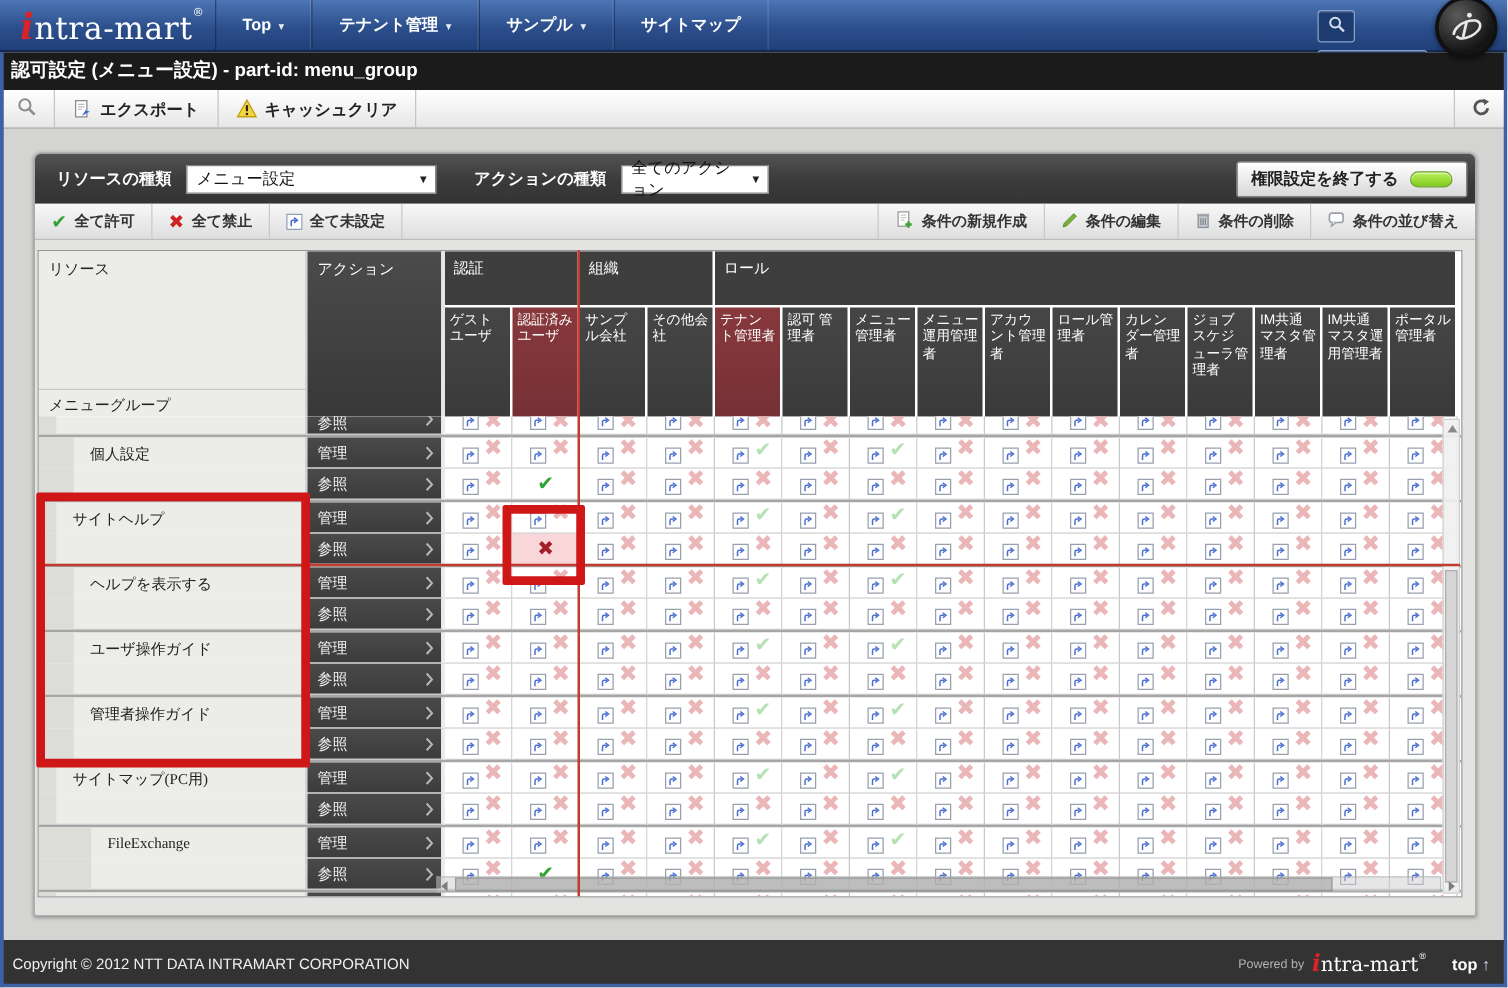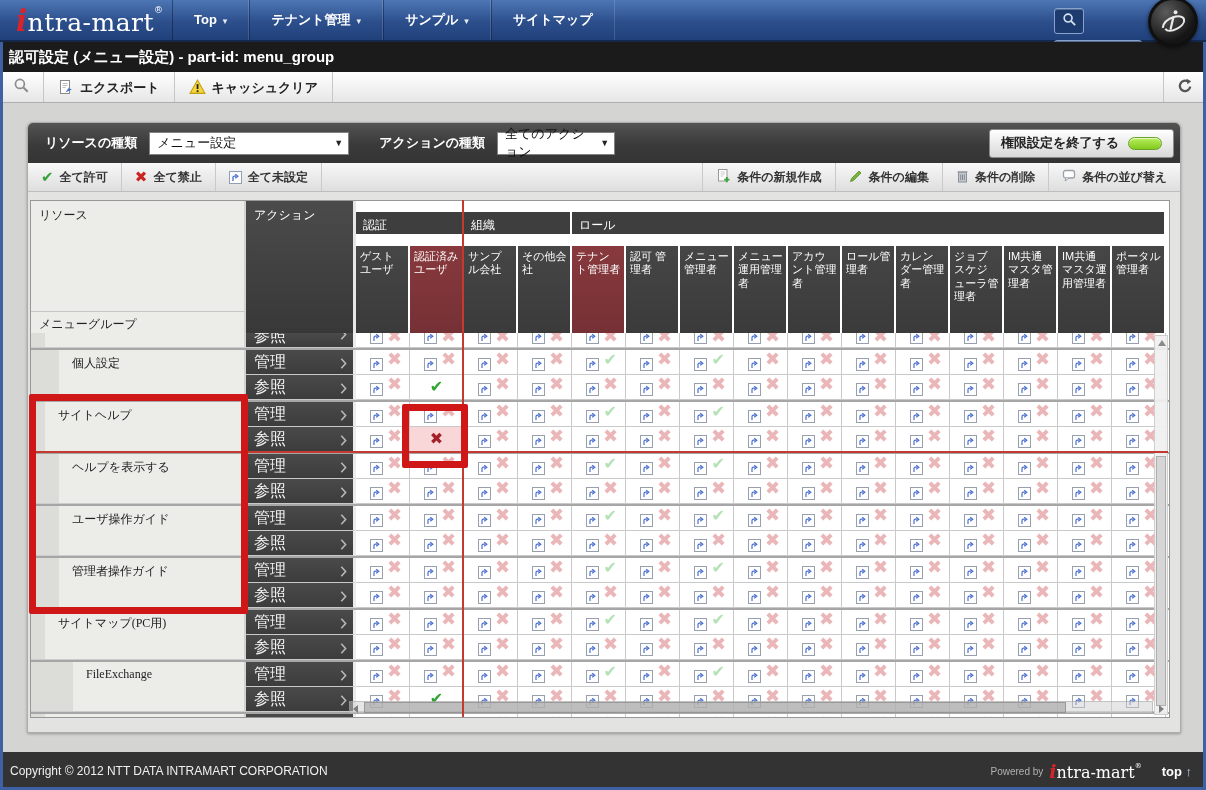--- a/index.html
+++ b/index.html
@@ -68,37 +68,37 @@
   .tbl{position:absolute;left:2px;top:77px;width:1140px;height:518px;box-sizing:border-box;
        border:1px solid #979797;background:#fff;overflow:hidden;}
   .th-res{position:absolute;left:0;top:0;width:215px;height:132px;background:#ecece9;
           border-right:2px solid #d2d2d2;box-sizing:border-box;}
   .th-res .hlbl{font-size:12px;color:#222;padding:6px 0 0 8px;}
   .menugroup{position:absolute;left:0;right:0;bottom:0;height:22px;border-top:1px solid #c6c6c6;
              font-size:12px;color:#222;padding:4px 0 0 8px;box-sizing:border-box;}
   .th-act{position:absolute;left:215px;top:0;width:110px;height:132px;box-sizing:border-box;
           background:linear-gradient(#4b4b4b,#383838);border-right:3px solid #e6e6e6;color:#fff;font-size:12px;padding:6px 8px;}
   .th-cols{position:absolute;left:325px;top:0;width:812px;height:132px;}
-  .group-row{display:flex;gap:2px;height:43px;align-items:center;}
+  .group-row{display:flex;gap:2px;height:43px;}
   .th-group{background:#3e3e3e;color:#fff;font-size:12px;padding:5px 0 0 7px;box-sizing:border-box;}
   .col-row{display:flex;gap:2px;height:104px;margin-top:2px;}
   .th-col{width:52px;box-sizing:border-box;background:linear-gradient(#464646,#383838);color:#fff;
           font-size:11px;line-height:1.22;padding:4px 3px 0 4px;position:relative;word-break:break-all;cursor:pointer;}
   .th-col.hl{background:linear-gradient(#88393d,#722f34);}
   .th-col .chev{position:absolute;bottom:3px;left:0;right:0;text-align:center;}
   .tb-body{position:absolute;left:0;top:132px;right:0;bottom:0;overflow:hidden;}
   .line{display:flex;height:25px;}
   .line.gs{border-top:2px solid #a6a6a6;}
   .line.pt{height:15px;}
   .res{width:215px;box-sizing:border-box;background:#ecece9;border-right:2px solid #d2d2d2;display:flex;position:relative;font-family:Liberation Serif, serif;}
   .res .strip{background:#dcdcd9;height:100%;}
   .res .rlabel{font-size:12px;color:#222;padding:5px 0 0 13px;white-space:nowrap;}
   .line.rlast .res{border-bottom:1px solid #cccccc;}
   .act{width:110px;box-sizing:border-box;background:linear-gradient(#4a4a4a,#3c3c3c);border-right:3px solid #ececec;
-       border-bottom:1px solid #c9c9c9;color:#f2f2f2;font-size:16px;display:flex;align-items:center;
+       border-bottom:1px solid #c9c9c9;color:#f2f2f2;font-size:12px;display:flex;align-items:center;
        padding-left:8px;position:relative;cursor:pointer;}
   .pt .act{align-items:flex-end;padding-bottom:0;}
   .act .achev{position:absolute;right:6px;top:6px;}
   .pt .act .achev{top:auto;bottom:2px;}
   .cell{width:54px;box-sizing:border-box;border-right:1px solid #c9c9c9;border-bottom:1px solid #c9c9c9;
         background:#fff;position:relative;overflow:hidden;cursor:pointer;}
   .cell.dhl{background:#f9d7d9;}
   .sq{position:absolute;left:14px;bottom:3px;width:13px;height:13px;background:#fefefe;border:1px solid #98a0ad;
       box-sizing:border-box;display:flex;align-items:center;justify-content:center;}
   .mark{position:absolute;font-weight:bold;}

